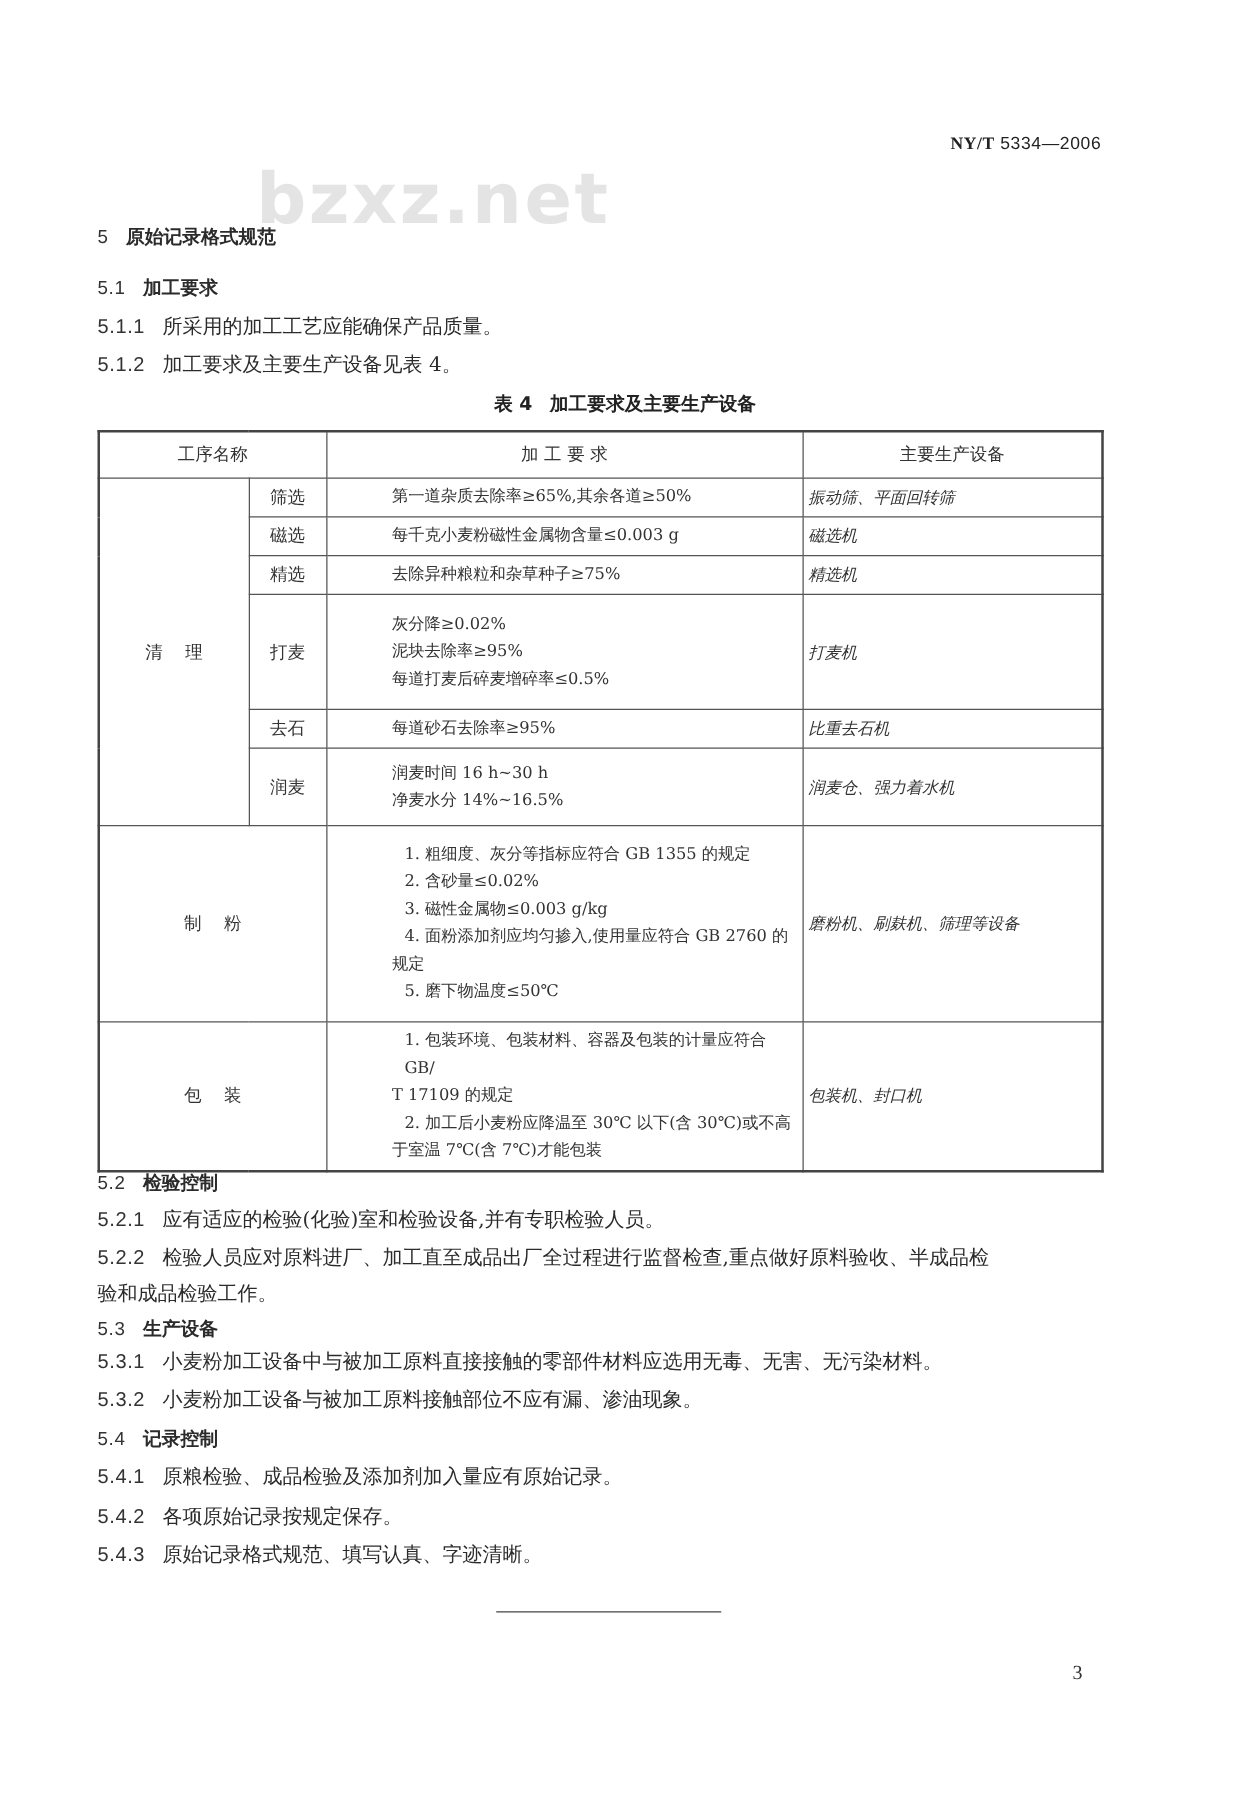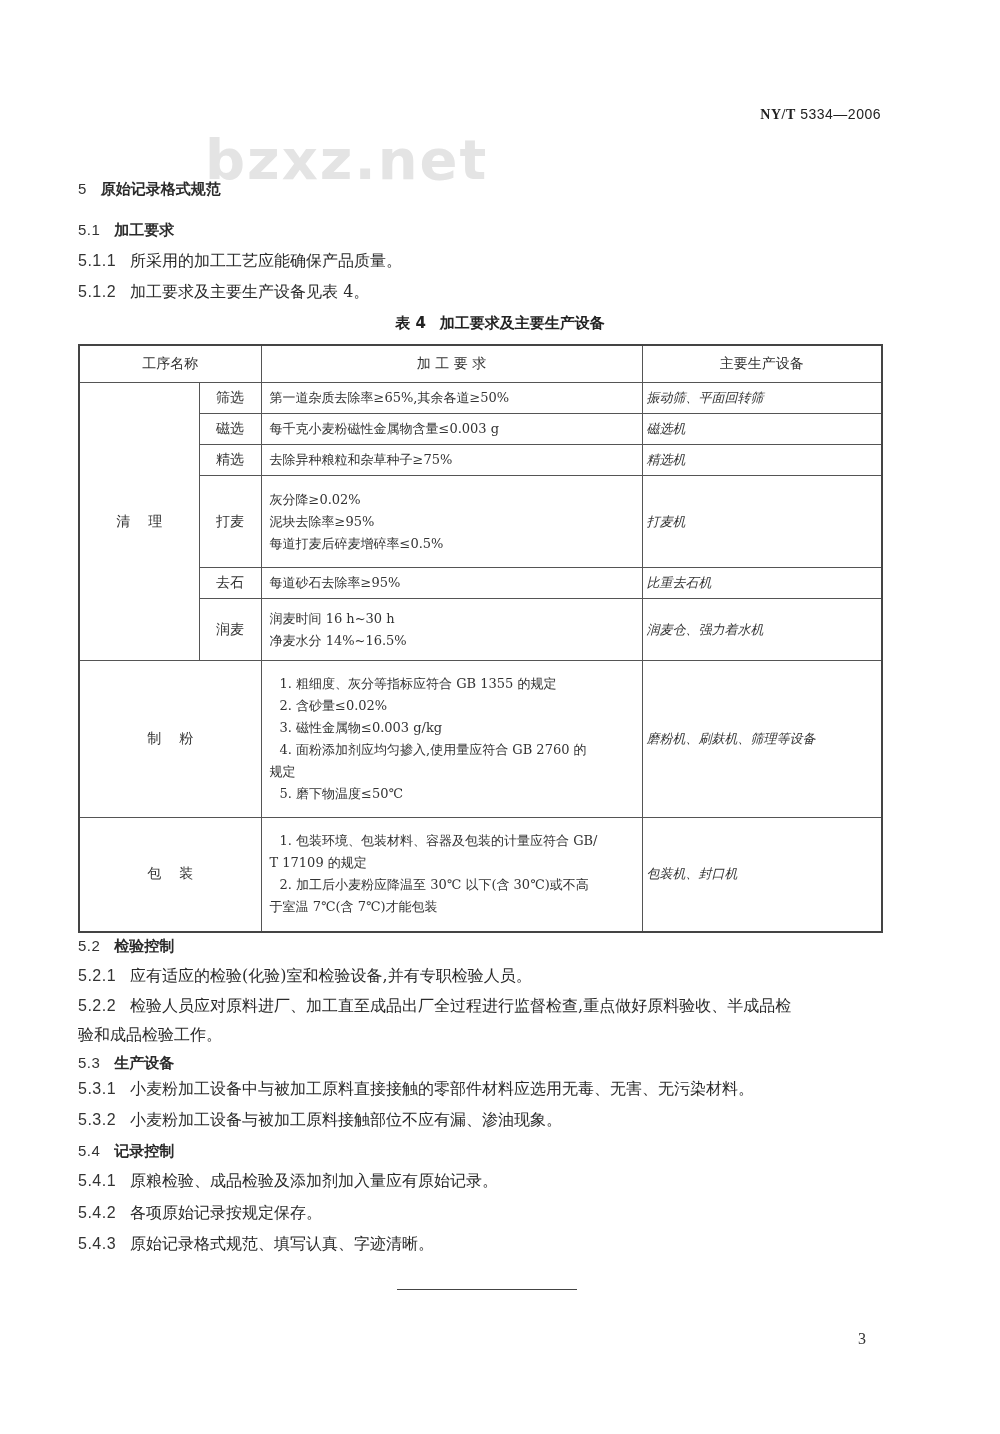--- a/index.html
+++ b/index.html
@@ -20,21 +20,21 @@
   .table-title .tnum { margin-right:14px; }
 
   table.spec { position:absolute; left:78px; top:344px; width:803px; border-collapse:collapse;
                font-size:13px; color:#333; table-layout:fixed; }
   table.spec td, table.spec th { border:1px solid #555; padding:0; vertical-align:middle; }
   table.spec { border:2px solid #444; }
   table.spec th { font-weight:normal; font-size:14px; height:36px; text-align:center; }
   .c-stage { text-align:center; letter-spacing:18px; padding-left:18px !important; font-size:14px; }
   .c-sub { text-align:center; font-size:14px; }
   .c-req { padding:4px 8px !important; line-height:22px; }
-  .c-req .item { display:block; }
+  .c-req .item { display:block;margin-left:44px; }
   .c-req .indent { padding-left:10px; }
   .c-eq { padding:4px 4px !important; vertical-align:middle;font-style:italic; }
   .c-eq-top { vertical-align:top !important; padding-top:6px !important; }
 
   .end-rule { position:absolute; left:397px; top:1289px; width:180px; height:0; border-top:1.5px solid #444; }
   .page-number { position:absolute; left:858px; top:1330px; font-size:16px; color:#333; font-family:"Liberation Serif", serif; }
 </style>
 </head>
 <body>
 

